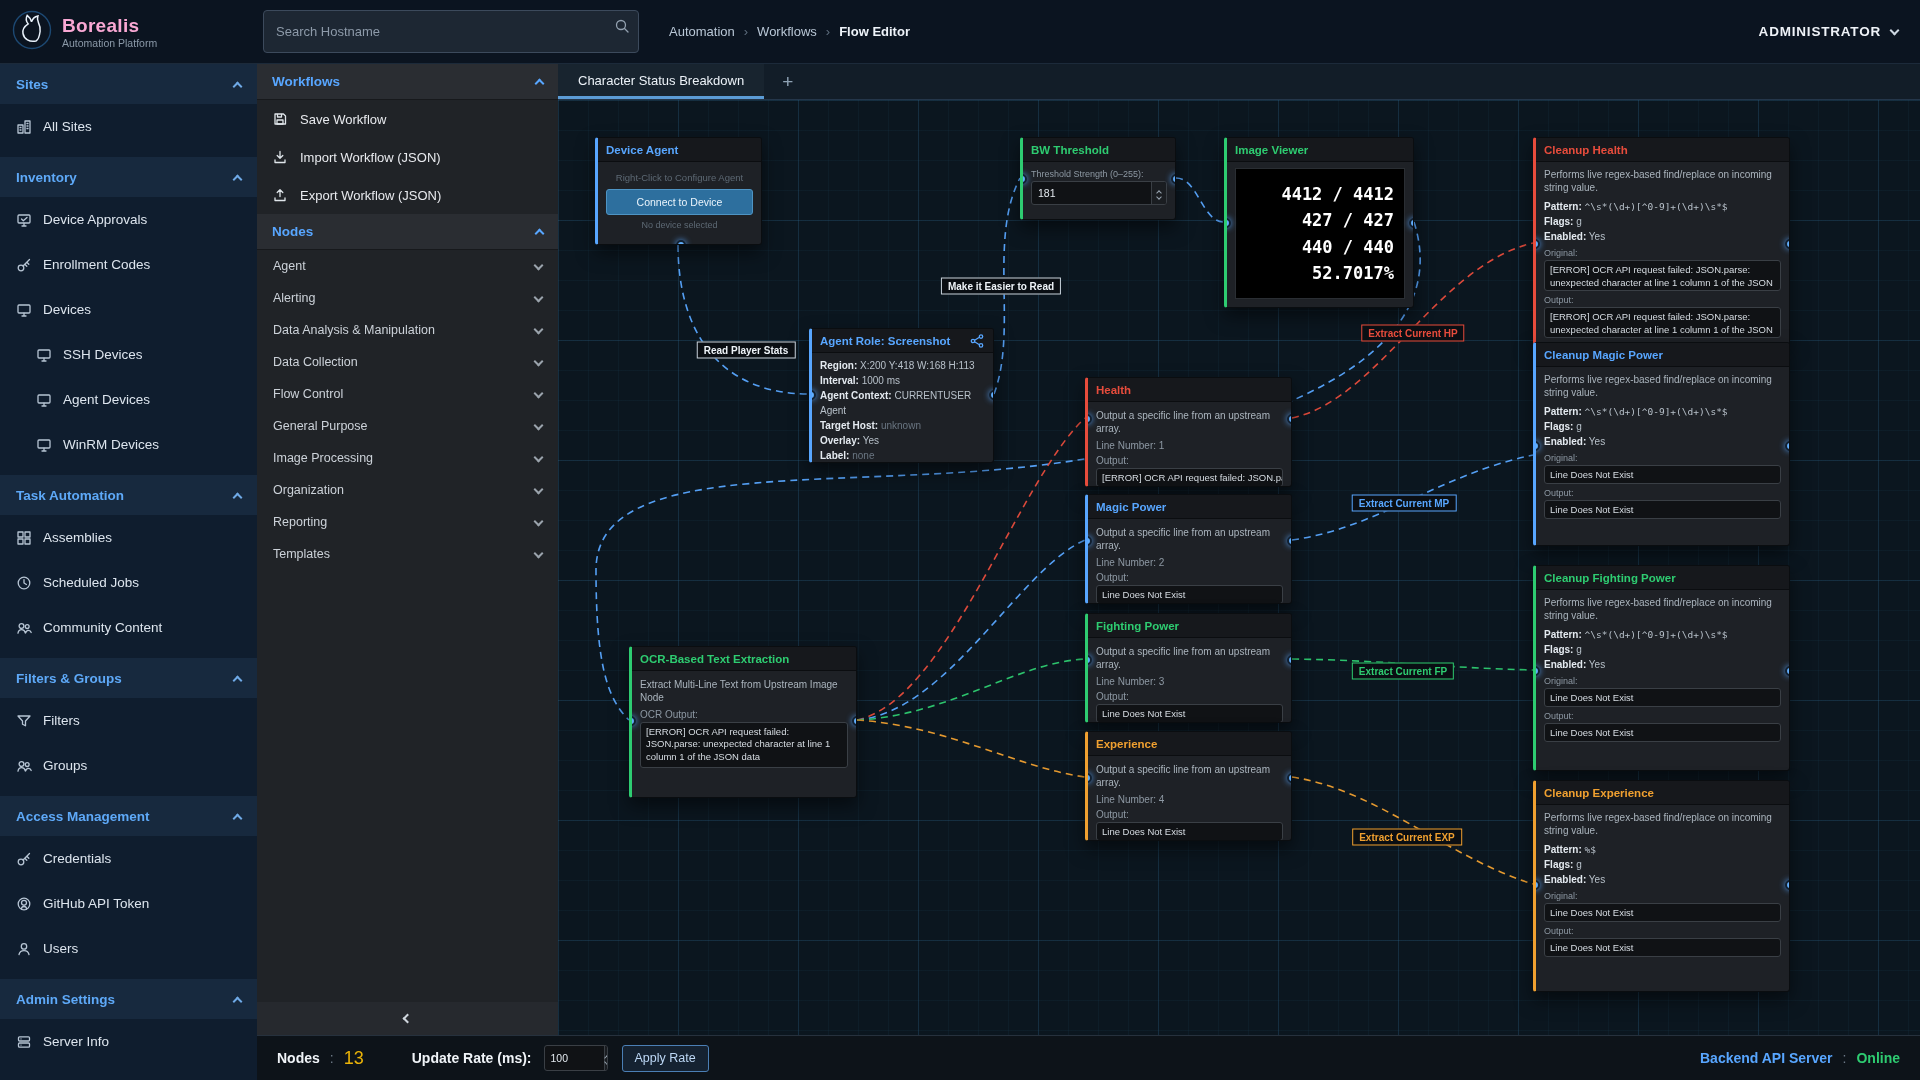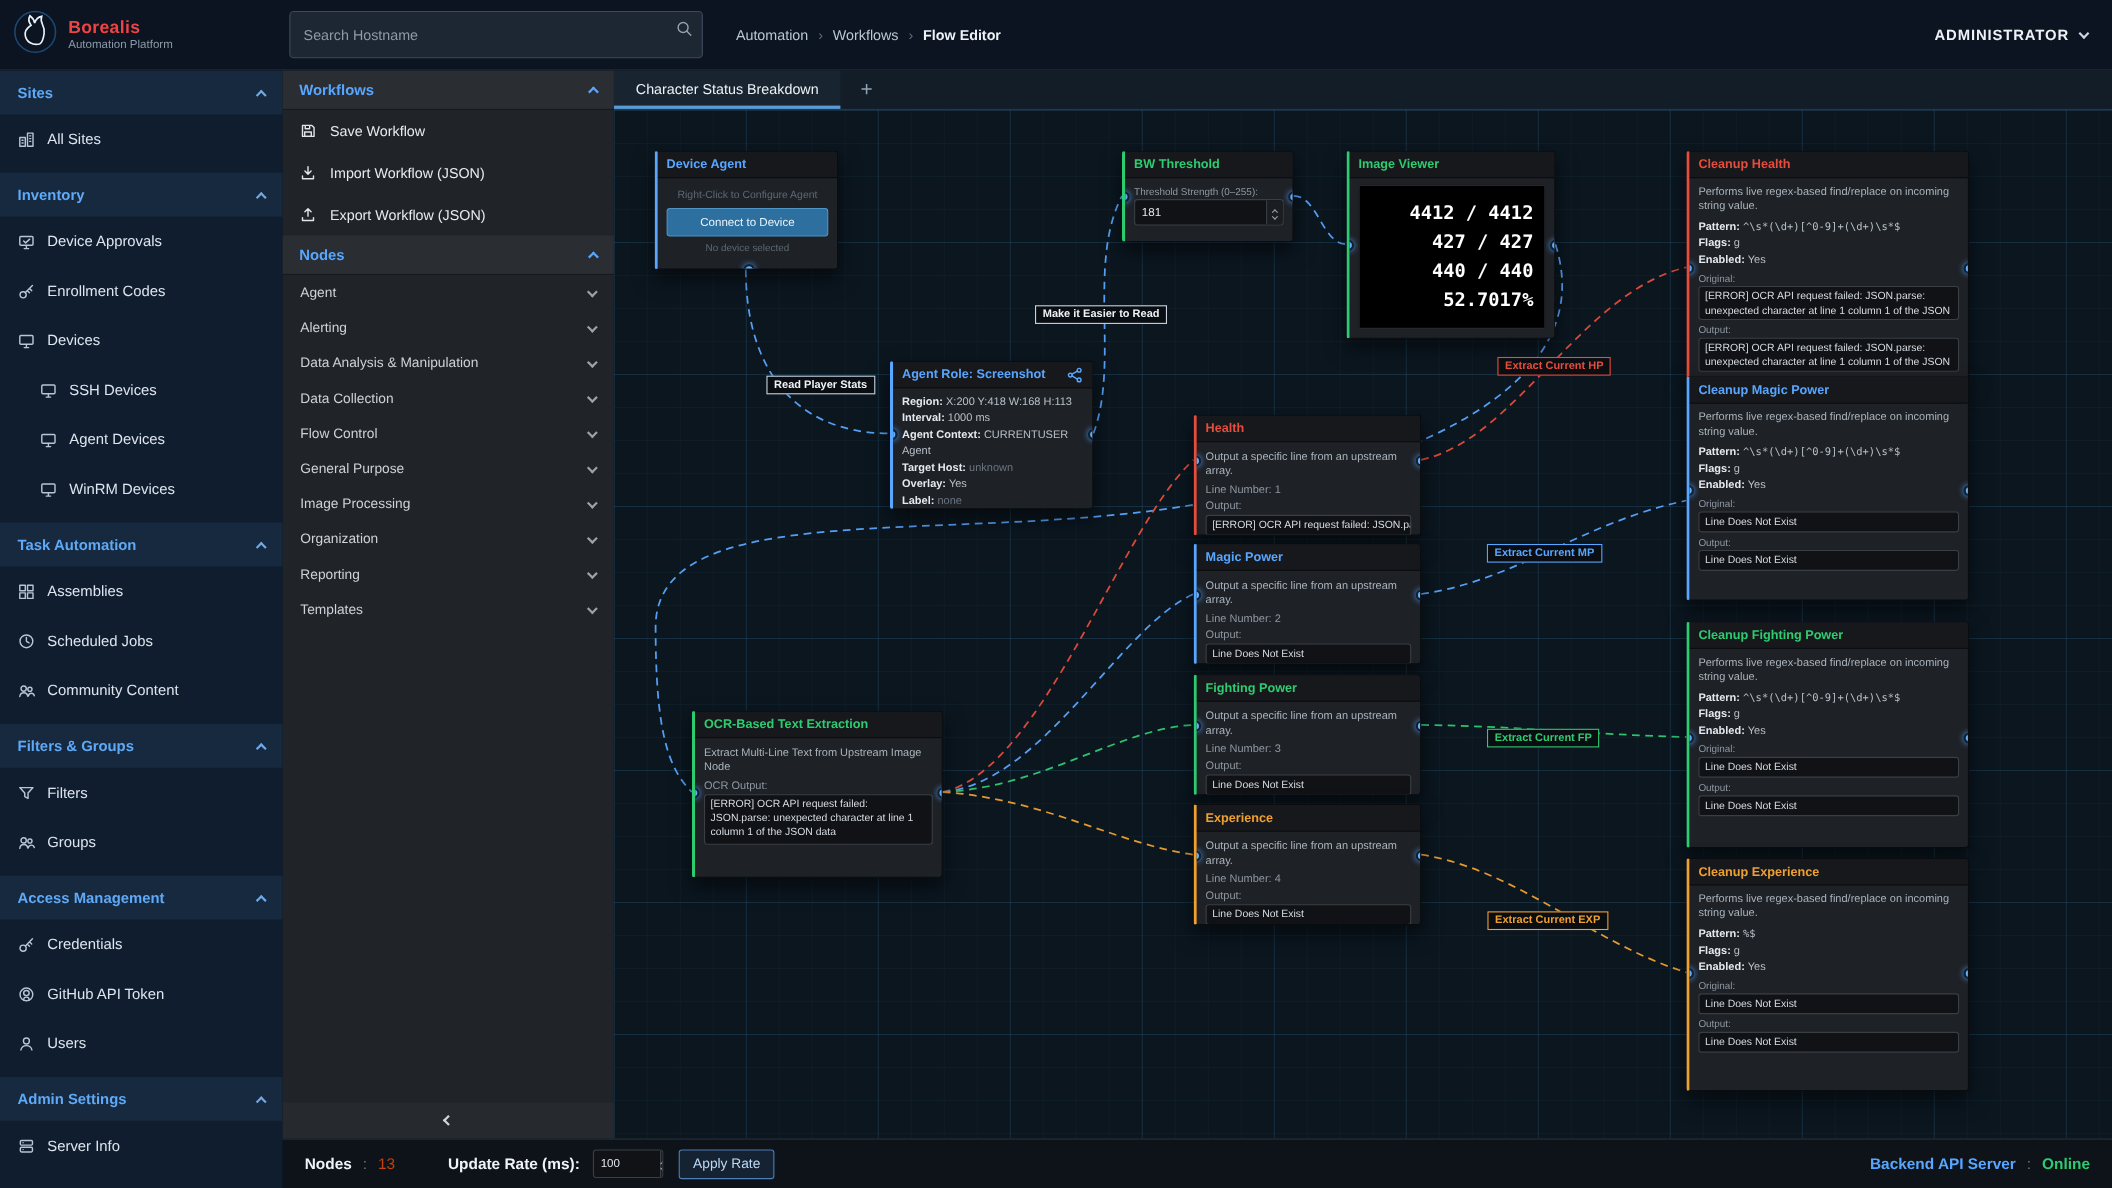--- a/index.html
+++ b/index.html
@@ -4,21 +4,21 @@
 <style>
   * { margin:0; padding:0; box-sizing:border-box; }
   html,body { width:1920px; height:1080px; overflow:hidden; background:#05090f;
     font-family:"Liberation Sans", sans-serif; }
   #app { position:relative; width:1920px; height:1080px; background:#0c1722; }
 
   
   #topbar { position:absolute; left:0; top:0; width:1920px; height:64px;
     background:#0b1420; border-bottom:1px solid #1c2a3a; display:flex; align-items:center; z-index:20; }
   #brand { width:257px; height:100%; display:flex; align-items:center; gap:10px; padding-left:12px; }
-  #brand .btxt b { display:block; color:#ef4444; font-size:16px; letter-spacing:.3px; }
+  #brand .btxt b { display:block; color:#f9a8d4; font-size:19px; letter-spacing:.3px; }
   #brand .btxt span { display:block; color:#8materials; color:#8b99a8; font-size:10.5px; }
   #searchwrap { position:relative; margin-left:6px; width:376px; }
   #searchwrap input { width:100%; height:43px; background:#1d2733; border:1px solid #3c4a5c; border-radius:4px;
     color:#dbe4ee; font-size:13px; padding:0 34px 0 12px; outline:none; font-family:"Liberation Sans",sans-serif; }
   #searchwrap input::placeholder { color:#8d9aa9; }
   #searchwrap .icon { position:absolute; right:9px; top:8px; color:#93a1b0; }
   #breadcrumb { margin-left:30px; display:flex; align-items:center; gap:9px; font-size:13px; color:#b9c7d6; }
   #breadcrumb .sep { color:#5d6d7d; font-size:13px; }
   #breadcrumb .last { color:#eef3f9; font-weight:bold; }
   #usermenu { margin-left:auto; margin-right:22px; display:flex; align-items:center; gap:10px;
@@ -113,21 +113,21 @@
   .chip.red   { color:var(--c-red);   border-color:var(--c-red); }
   .chip.blue  { color:var(--c-blue);  border-color:var(--c-blue); }
   .chip.green { color:var(--c-green); border-color:var(--c-green); }
   .chip.orange{ color:var(--c-orange);border-color:var(--c-orange); }
 
   
   #statusbar { position:absolute; left:257px; top:1035px; width:1663px; height:45px; background:#0d1319;
     border-top:1px solid #26313d; display:flex; align-items:center; padding:0 20px; z-index:15; }
   .sb-label { color:#f0f4f8; font-weight:bold; font-size:14px; }
   .sb-colon { color:#6b7885; margin:0 10px; font-size:14px; }
-  .sb-val { color:#c2410c; font-size:14px; }
+  .sb-val { color:#eab308; font-size:18px; }
   #rate-input { width:64px; height:26px; margin-left:12px; }
   #apply-btn { margin-left:14px; height:27px; padding:0 12px; background:#152231; border:1px solid #4b7fb5;
     border-radius:3px; color:#bcd7f5; font-size:12.5px; cursor:pointer; font-family:"Liberation Sans",sans-serif; }
   #backend { margin-left:auto; display:flex; align-items:center; font-size:14px; }
   #backend .b1 { color:var(--c-blue); font-weight:bold;padding-left:33px; }
   #backend .b2 { color:var(--c-green); font-weight:bold; }
 </style>
 </head>
 <body>
 

